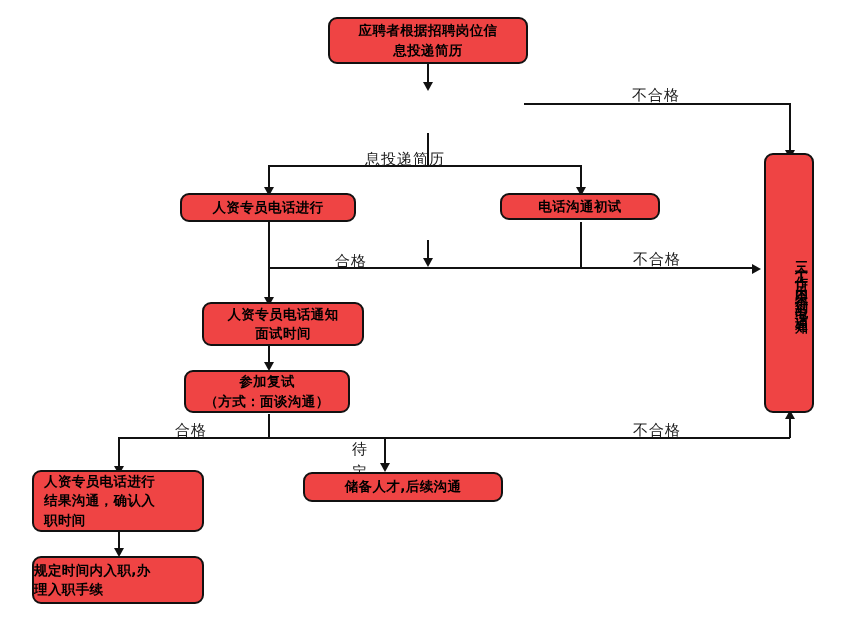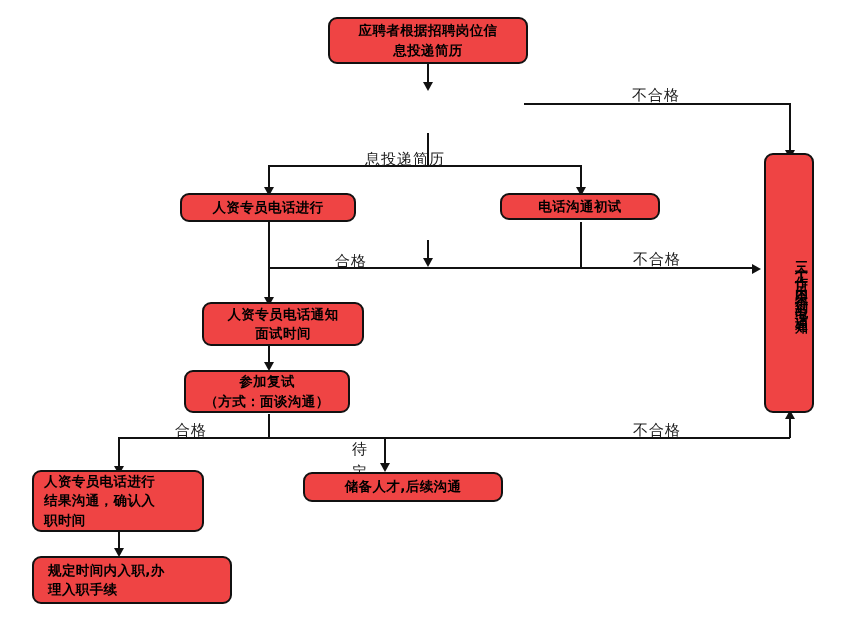--- a/index.html
+++ b/index.html
@@ -184,21 +184,21 @@
 
   <div class="node left-align" style="left:32px; top:470px; width:172px; height:62px; padding-left:10px;">
     <span class="node-text">人资专员电话进行
 结果沟通，确认入
 职时间</span>
   </div>
 
   <div class="line-v" style="left:118px; top:532px; height:20px;"></div>
   <div class="arrow-down" style="left:114px; top:548px;"></div>
 
-  <div class="node left-align" style="left:32px; top:556px; width:200px; height:48px; padding-left:14px;align-items:center;">
+  <div class="node left-align" style="left:32px; top:556px; width:172px; height:48px; padding-left:0;align-items:center;">
     <span class="node-text">规定时间内入职,办
 理入职手续</span>
   </div>
 
   <div class="node" style="left:303px; top:472px; width:200px; height:30px;">
     <span class="node-text">储备人才,后续沟通</span>
   </div>
 
   <div class="node vertical" style="left:764px; top:153px; width:50px; height:260px;">
     <span class="node-text">三个工作日内未得到电话通知</span>

